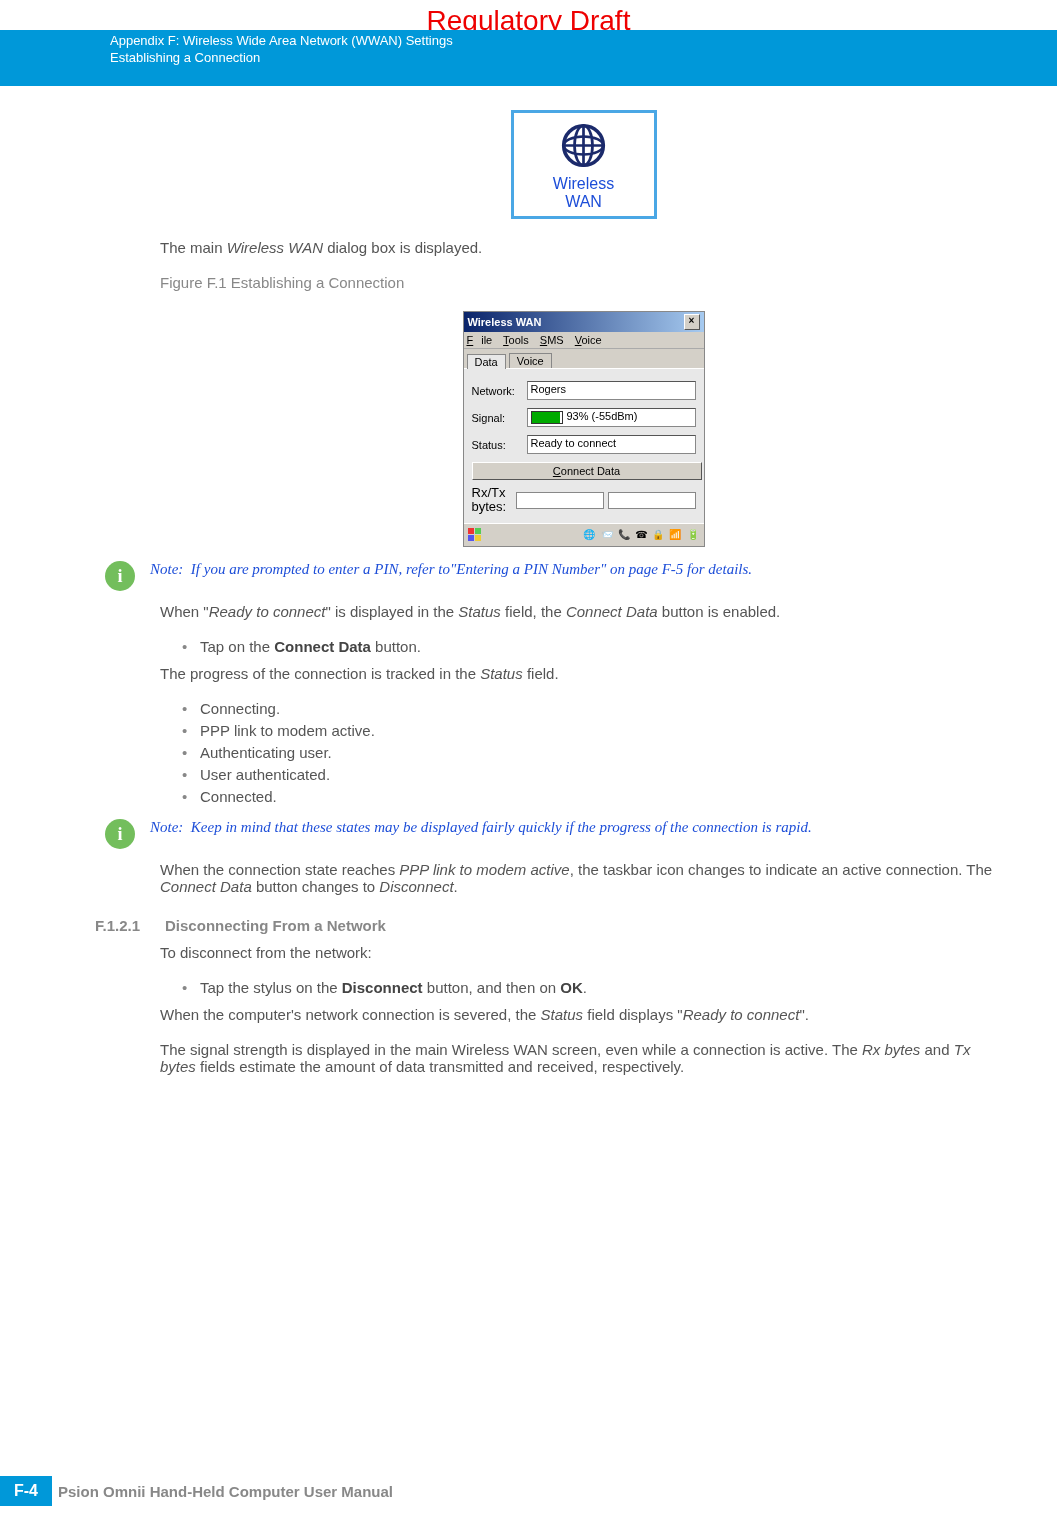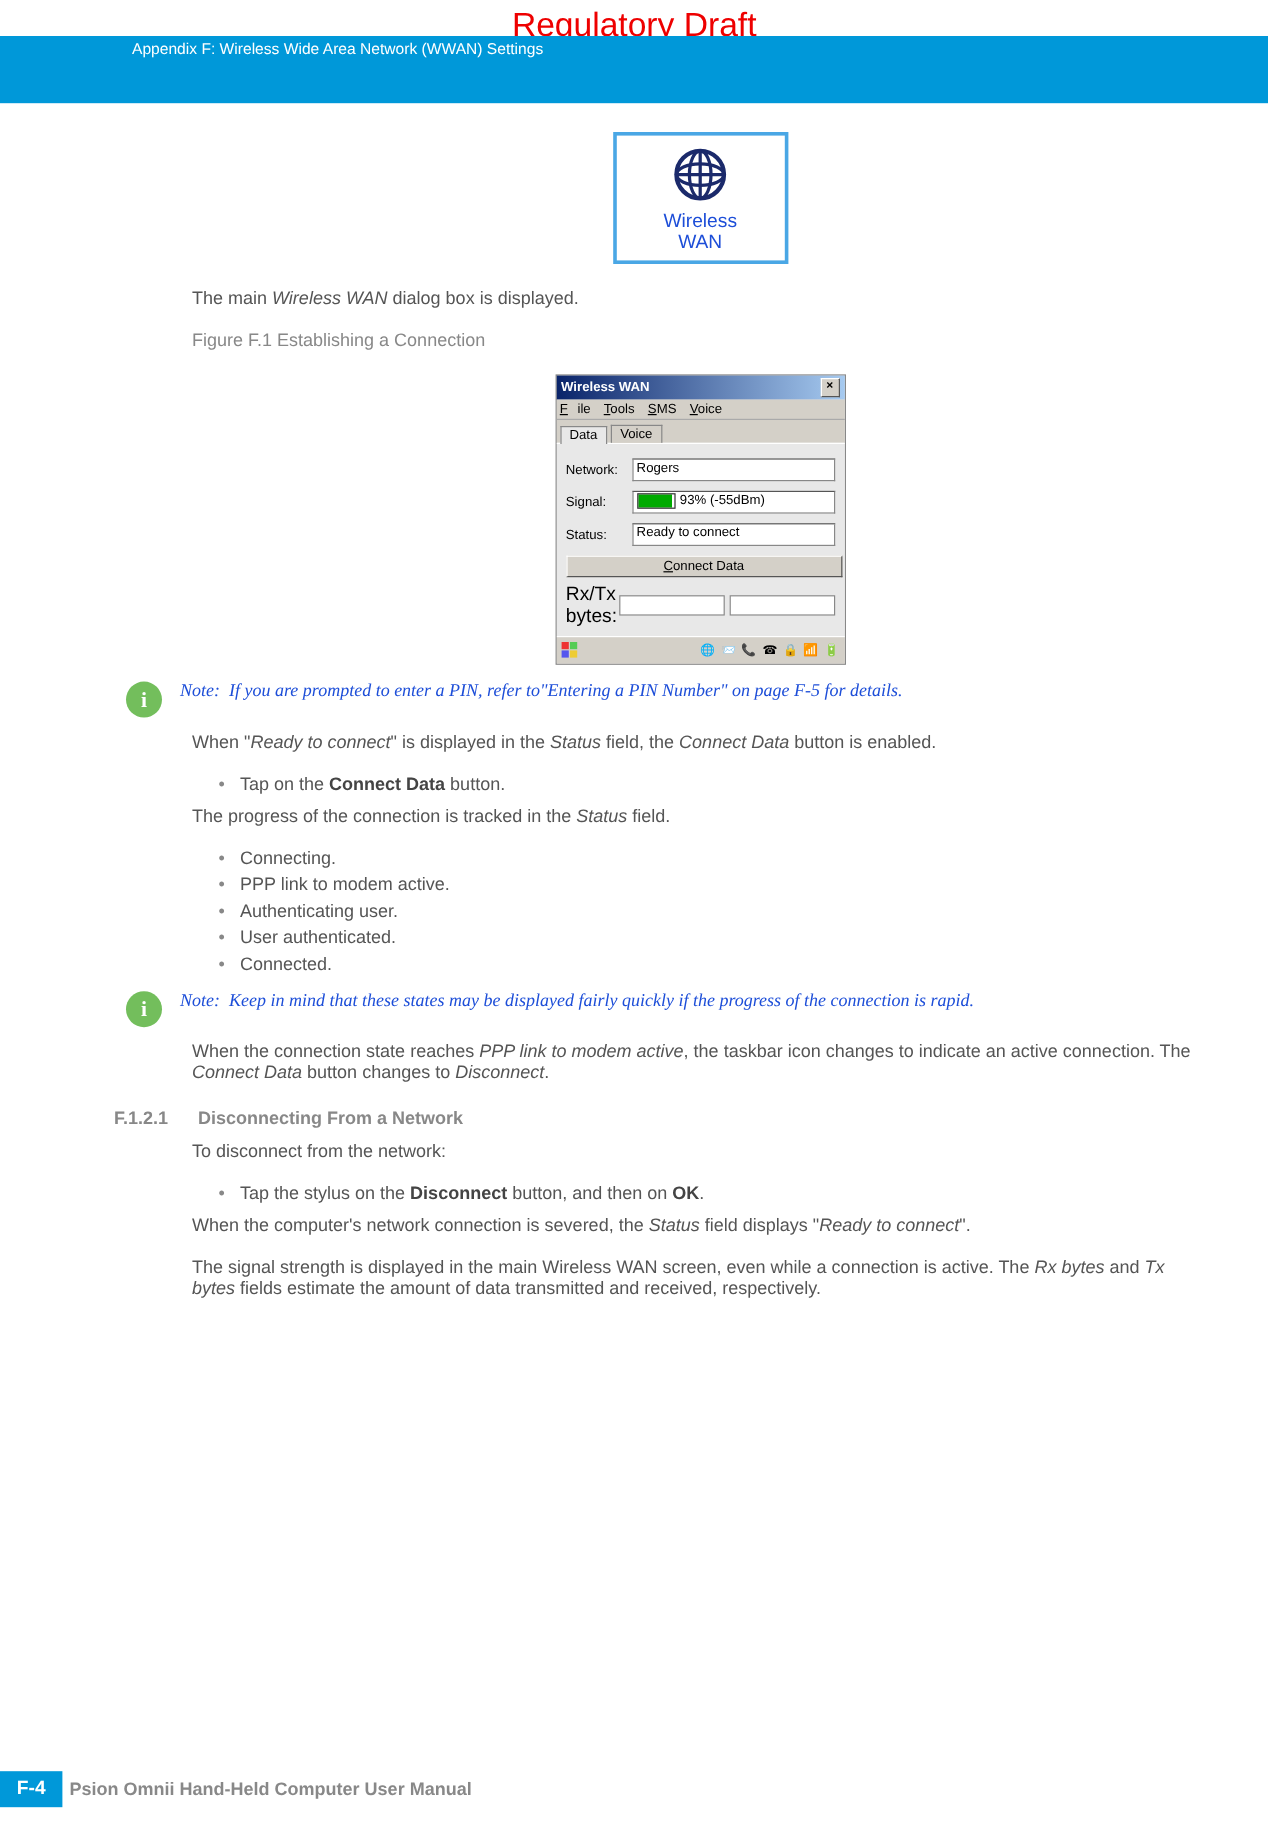--- a/index.html
+++ b/index.html
@@ -89,21 +89,21 @@
   .tabsbar { background:#d4d0c8; padding:4px 3px 0; }
   .tab { display:inline-block; background:#d4d0c8; border:1px solid #888; border-bottom:none; padding:1px 7px; font-size:11px; position:relative; }
   .tab.active { background:#e8e8e8; top:1px; }
   .panel { background:#e8e8e8; border-top:1px solid #fff; padding:12px 8px 8px; }
   .row { display:flex; align-items:center; margin-bottom:8px; }
   .row .lbl { width:55px; }
   .field { flex:1; background:#fff; border:1px solid #888; border-top-color:#555; padding:1px 3px; font-size:11px; height:15px; }
   .signal-bar { display:inline-block; width:30px; height:11px; background:linear-gradient(to right,#0a0 0%,#0a0 93%, #fff 93%); margin-right:4px; vertical-align:middle; border:1px solid #333; }
   .connect-btn { width:100%; text-align:center; background:#d4d0c8; border:1px solid #fff; border-right-color:#555; border-bottom-color:#555; padding:2px; margin:6px 0; }
   .bytes-row { display:flex; align-items:center; gap:4px; margin-top:6px; }
-  .bytes-row .lbl { width:40px; font-size:16px; line-height:1.1; }
+  .bytes-row .lbl { width:40px; font-size:13px; line-height:1.1; }
   .small-field { flex:1; background:#fff; border:1px solid #888; height:15px; }
   .taskbar { height:22px; background:#d4d0c8; border-top:1px solid #fff; display:flex; justify-content:space-between; align-items:center; padding:0 3px; }
   .start-flag { width:16px; height:16px; }
   .tray { font-size:10px; letter-spacing:1px; }
   .note-row { display:flex; align-items:flex-start; gap:15px; margin:14px 0 12px -55px; }
   .note-icon { flex:none; width:30px; height:30px; border-radius:50%; background:#73be5c; color:#fff; text-align:center; line-height:30px; font-size:18px; font-weight:bold; font-style:normal; font-family:Georgia,serif; }
   .note-text { flex:1; font-style:italic; color:#1d4ed8;font-family:Liberation Serif, serif; }
   .note-text .nl { font-style:italic; }
   ul.dash { list-style:none; padding-left:22px; margin:6px 0; }
   ul.dash li { position:relative; padding-left:18px; margin:5px 0; }
@@ -130,20 +130,21 @@
   }
   .manual-title { color:#888; font-weight:bold; font-size:15px; }
 </style>
 </head>
 <body>
 
 <div class="watermark">Regulatory Draft</div>
 
 <div class="header-bar">
   <div>Appendix F: Wireless Wide Area Network (WWAN) Settings</div>
+  <div>Establishing a Connection</div>
 </div>
 
 <div class="content">
 
   <div class="wwan-icon-wrap">
     <svg class="globe" viewBox="0 0 50 50">
       <circle cx="25" cy="25" r="22" fill="none" stroke="#1b2a6b" stroke-width="4"></circle>
       <ellipse cx="25" cy="25" rx="22" ry="10" fill="none" stroke="#1b2a6b" stroke-width="3"></ellipse>
       <ellipse cx="25" cy="25" rx="10" ry="22" fill="none" stroke="#1b2a6b" stroke-width="3"></ellipse>
       <line x1="3" y1="25" x2="47" y2="25" stroke="#1b2a6b" stroke-width="3"></line>

